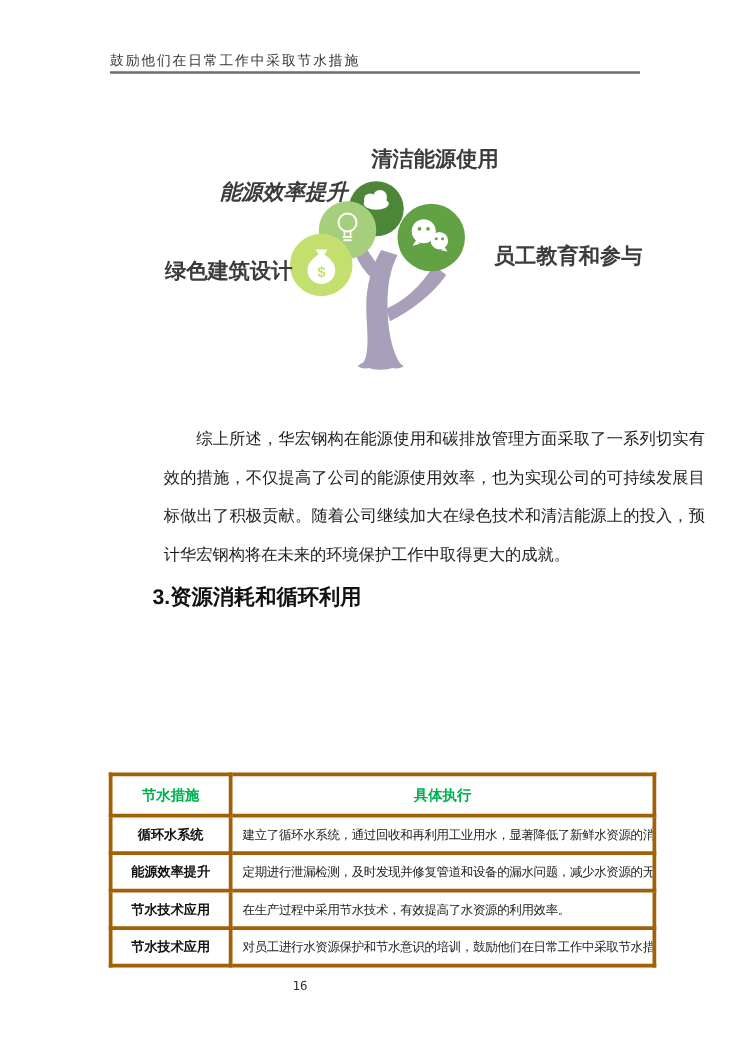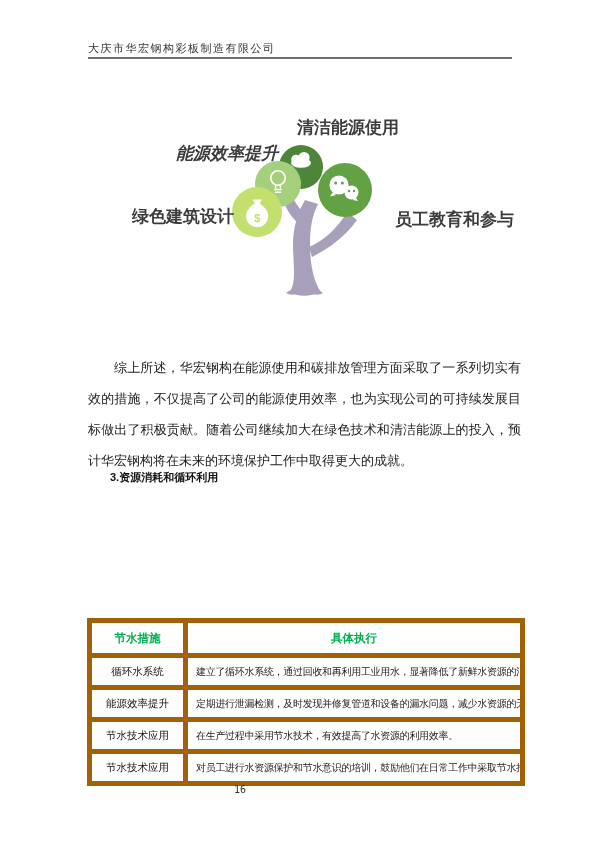--- a/index.html
+++ b/index.html
@@ -23,67 +23,67 @@
   }
   .tree-svg{position:absolute;left:0;top:0;width:600px;height:330px;}
   .diagram-label{
     position:absolute;
     font-size:17px;font-weight:600;color:#3c3c3c;
     white-space:nowrap;
   }
   .lbl-clean{left:297px;top:116px;}
   .lbl-eff{left:176px;top:142px;font-style:italic;}
   .lbl-green{left:132px;top:205px;}
-  .lbl-emp{left:395px;top:208px;}
+  .lbl-emp{left:395px;top:193px;}
   .body-par{
     position:absolute;left:88px;width:433px;
     font-size:13px;line-height:31px;
     text-align:justify;text-indent:2em;
     word-break:break-all;color:#1c1c1c;
   }
-  .par1{top:352px;}
+  .par1{top:335px;margin-left:43px;}
   .par2{top:493px;line-height:29px;}
   .section-heading{
     position:absolute;left:88px;top:462px;width:433px;
-    font-size:11px;font-weight:bold;line-height:31px;
+    font-size:17px;font-weight:bold;line-height:31px;
     text-indent:2em;color:#111;
   }
   table.water{
     position:absolute;left:87px;top:618px;
     width:438px;border-collapse:collapse;
     table-layout:fixed;
   }
   table.water th, table.water td{
-    border:5px solid #a16207;
+    border:3px solid #a16207;
     overflow:hidden;white-space:nowrap;
   }
   table.water col.c1{width:96px;}
   table.water th{
     height:28px;font-size:11.5px;font-weight:bold;text-align:center;
   }
   table.water td{height:25px;}
   td.measure{
-    font-size:10.5px;font-weight:normal;text-align:center;color:#111;
+    font-size:10.5px;font-weight:bold;text-align:center;color:#111;
   }
   td.detail{
     font-size:10px;letter-spacing:-0.3px;color:#222;
     padding-left:8px;padding-right:2px;text-align:left;
   }
   .page-number{
     position:absolute;left:0;top:784px;width:480px;
     text-align:center;font-size:10px;color:#333;
     font-family:"DejaVu Sans Mono","Liberation Mono",monospace;
   }
 </style>
 </head>
 <body>
 
 <div class="page">
 
-  <div class="doc-header">大庆市华宏钢构彩板制造有限公司</div>
+  <div class="doc-header">鼓励他们在日常工作中采取节水措施</div>
   <div class="doc-header-rule"></div>
 
   <svg class="tree-svg" viewBox="0 0 600 330">
 
     <g fill="#a8a0ba">
       <path d="M289,292 C297,285 293,262 293,245 C293,227 298,212 305,200 L318,204
                C312,216 310,228 310,244 C310,262 313,281 321,292
                C310,297 298,297 289,292 Z"></path>
       <path d="M286,293 q6,-5 8,-2 l2,3 q-5,2 -10,-1 Z"></path>
       <path d="M323,293 q-6,-5 -8,-2 l-2,3 q5,2 10,-1 Z"></path>

